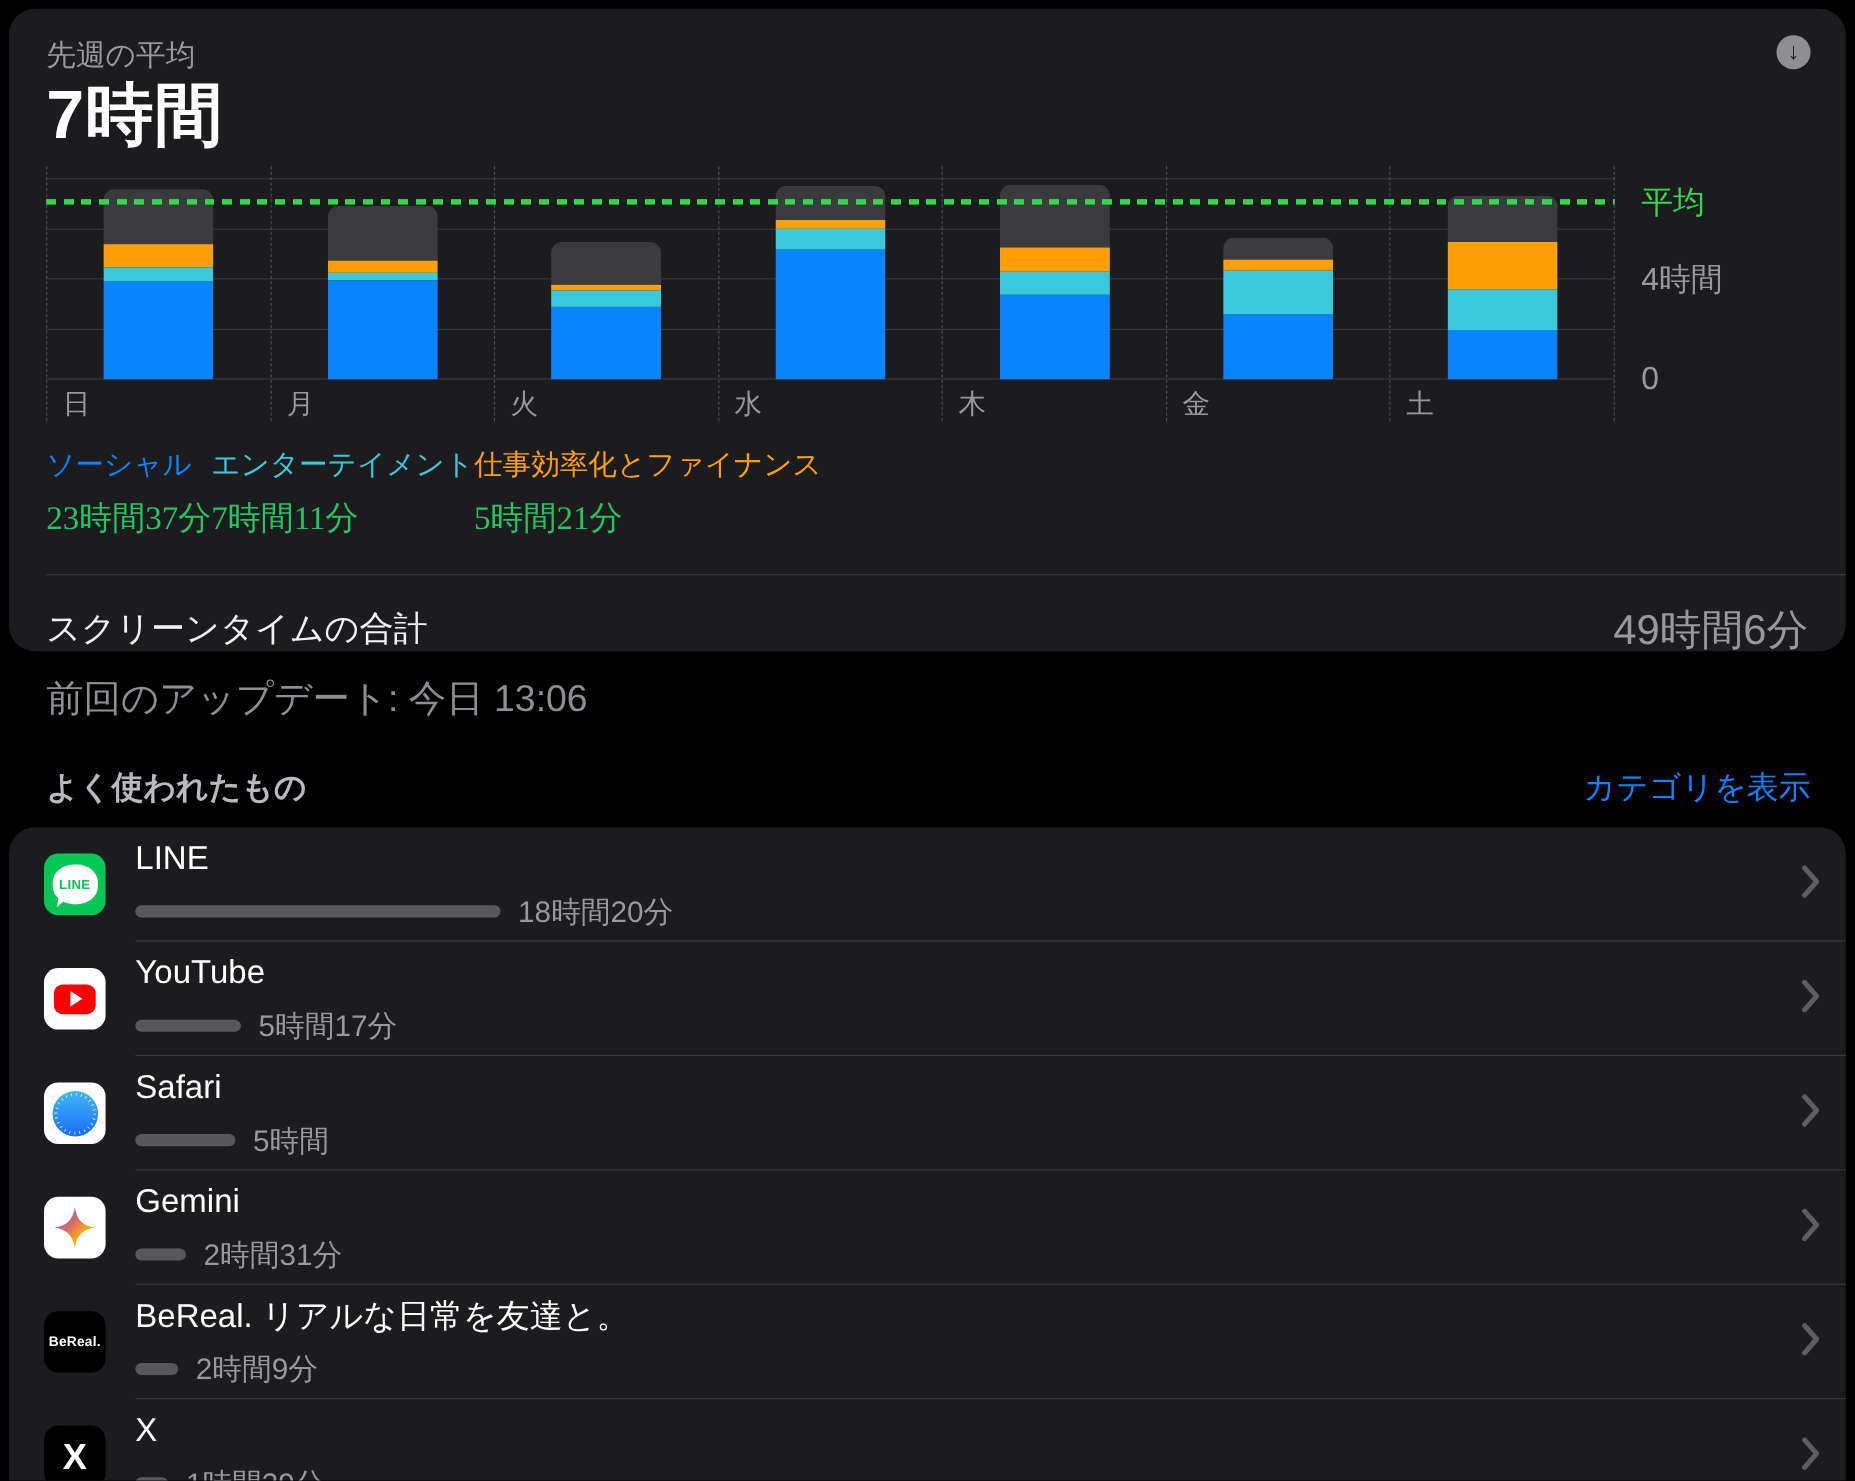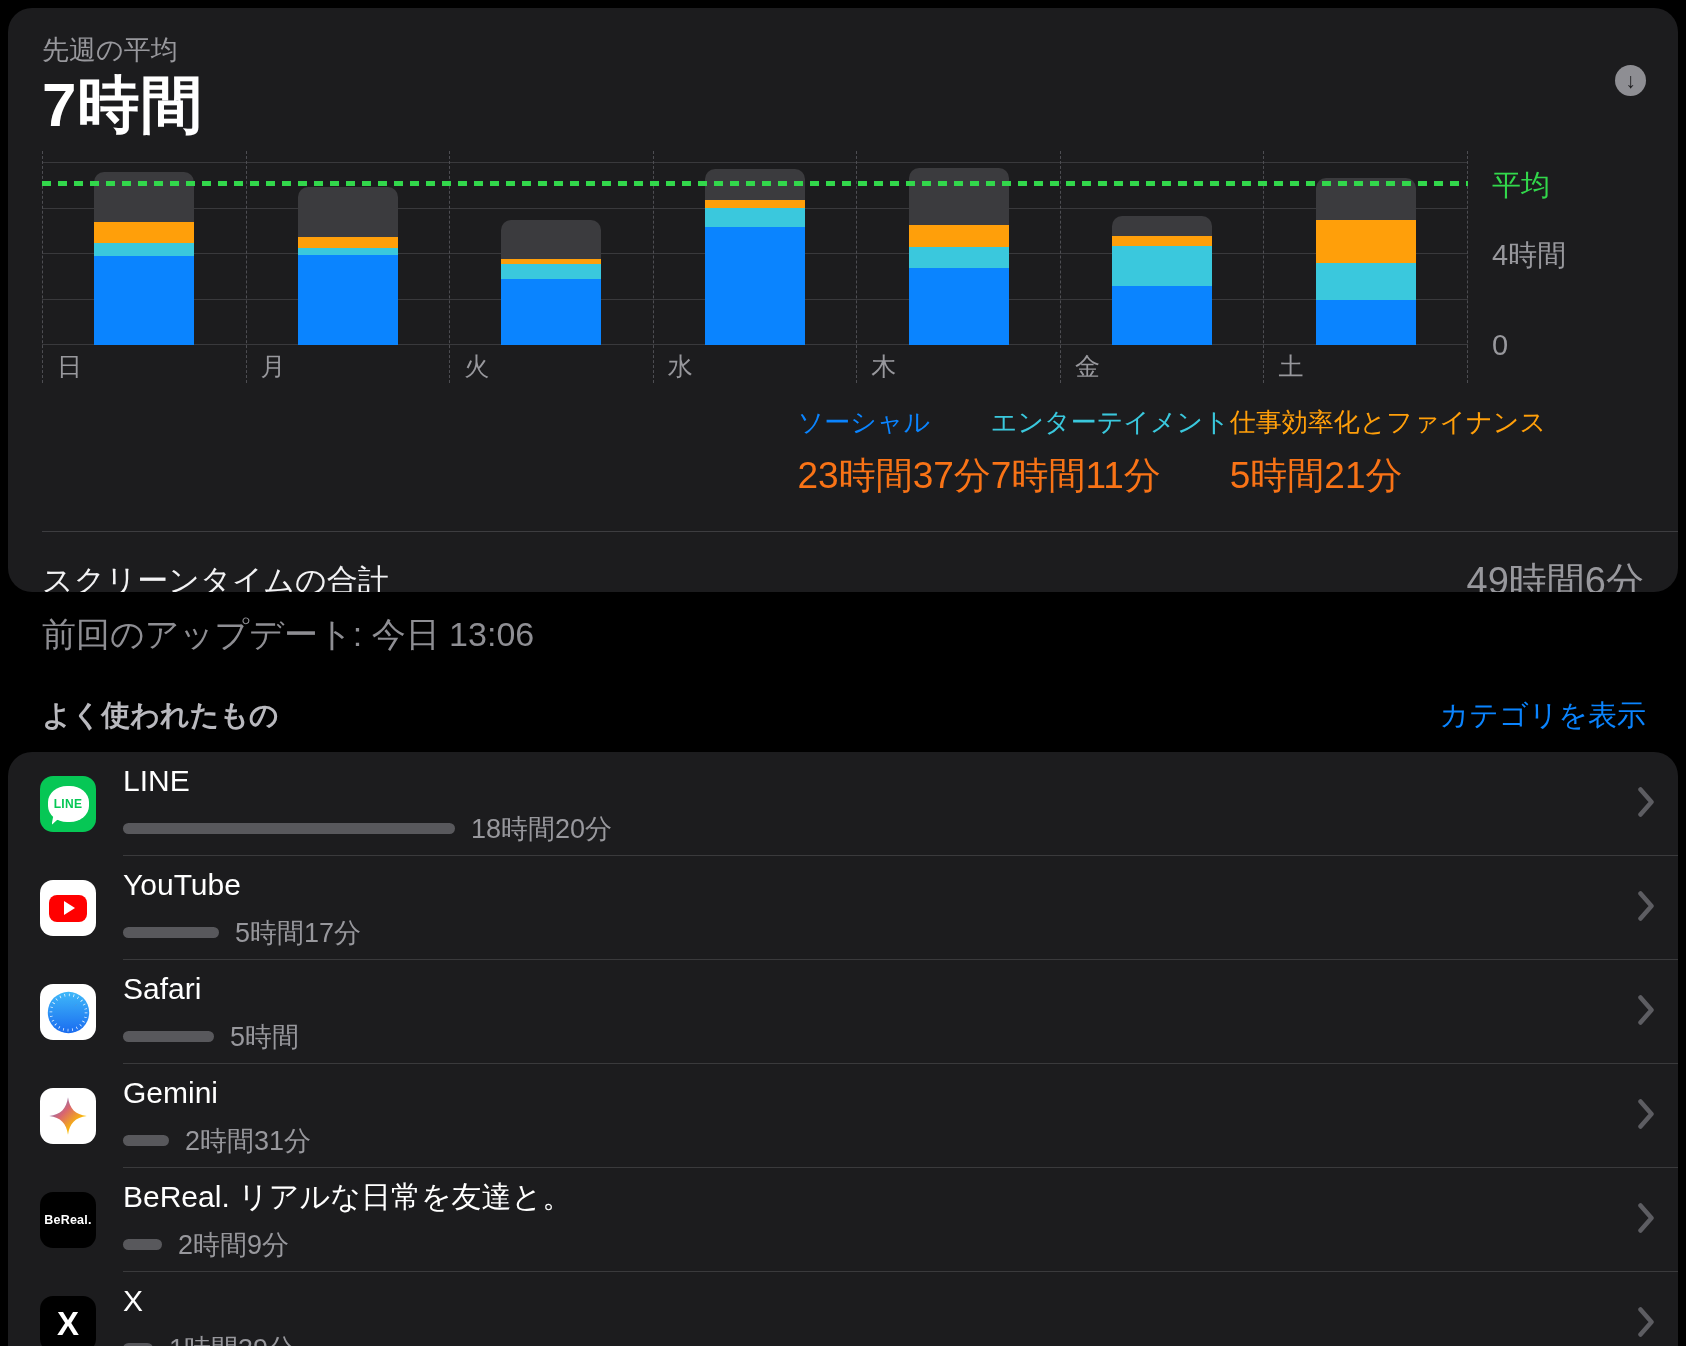--- a/index.html
+++ b/index.html
@@ -7,21 +7,21 @@
   body {
     width:1686px; height:1346px; overflow:hidden;
     background:#000; color:#fff;
     font-family:"Liberation Sans","DejaVu Sans",sans-serif;
     -webkit-font-smoothing:antialiased;
   }
   .card { background:#1c1c1e; margin:0 8px; }
   #summary-card { margin-top:8px; border-radius:24px; height:584px; padding:24px 32px 0 34px; overflow:hidden; }
 
   
-  .summary-row { display:flex; justify-content:space-between; align-items:center; }
+  .summary-row { display:flex; justify-content:space-between; align-items:flex-start; }
   .avg-label { color:#98989d; font-size:27px; }
   .avg-value { font-size:62px; font-weight:600; letter-spacing:1px; margin-top:4px; line-height:1.05; }
   .delta { display:flex; align-items:center; gap:13px; color:#98989d; font-size:30px; margin-bottom:8px; }
   .delta-icon { width:31px; height:31px; border-radius:50%; background:#8e8e93; color:#1c1c1e;
     display:flex; align-items:center; justify-content:center; font-size:21px; font-weight:700; line-height:1; }
 
   
   .chart { display:flex; margin-top:14px; }
   .plot { position:relative; flex:1; height:232px; }
   .gridline { position:absolute; left:0; right:0; height:1px; background:#39393c; }
@@ -33,24 +33,24 @@
   .bar { position:absolute; bottom:38px; left:50%; transform:translateX(-50%); width:100px;
     display:flex; flex-direction:column-reverse; border-radius:10px 10px 0 0; overflow:hidden; z-index:2; }
   .seg { width:100%; }
   .axis { width:178px; position:relative; font-size:29px; color:#98989d; }
   .axis .lbl { position:absolute; left:24px; white-space:nowrap; line-height:30px; }
   .lbl-avg { color:#32d74b; bottom:183px; }
   .lbl-4h { bottom:113px; }
   .lbl-0 { bottom:23px; }
 
   
-  .legend { display:flex; justify-content:flex-end; margin-top:22px; margin-right:100px; }
+  .legend { display:flex; justify-content:flex-start; margin-top:22px; margin-right:100px;font-family:Liberation Serif, serif; }
   .legend-item { min-width:120px; }
   .legend-name { font-size:26px; }
-  .legend-value { font-size:37px; color:#f97316; margin-top:11px; }
+  .legend-value { font-size:30px; color:#22c55e; margin-top:11px; }
 
   
   .total-divider { height:1px; background:#3d3d40; margin-top:30px; margin-right:-32px; }
   .total-row { display:flex; justify-content:space-between; align-items:center; height:98px; padding-right:2px; }
   .total-label { font-size:31px; font-weight:500; color:#f2f2f4; }
   .total-value { font-size:38px; color:#98989d; }
 
   .updated { margin:20px 0 0 42px; font-size:34px; color:#8e8e93; }
 
   .section-row { display:flex; justify-content:space-between; align-items:baseline; margin:38px 40px 16px 42px; }

